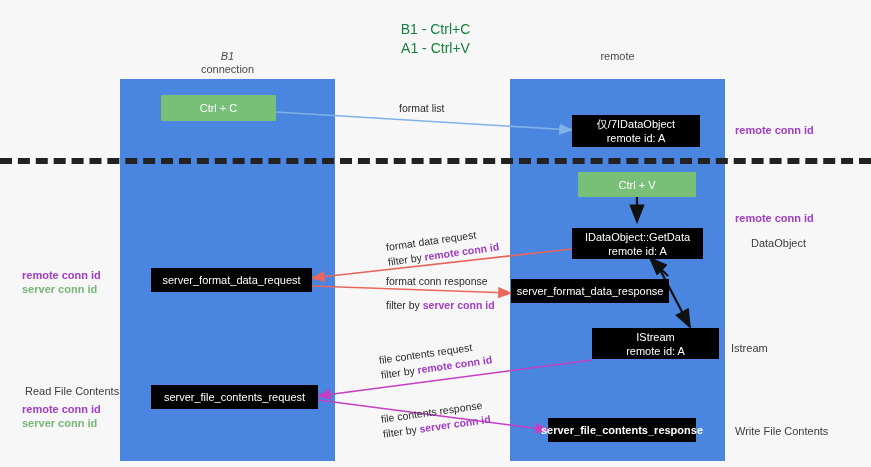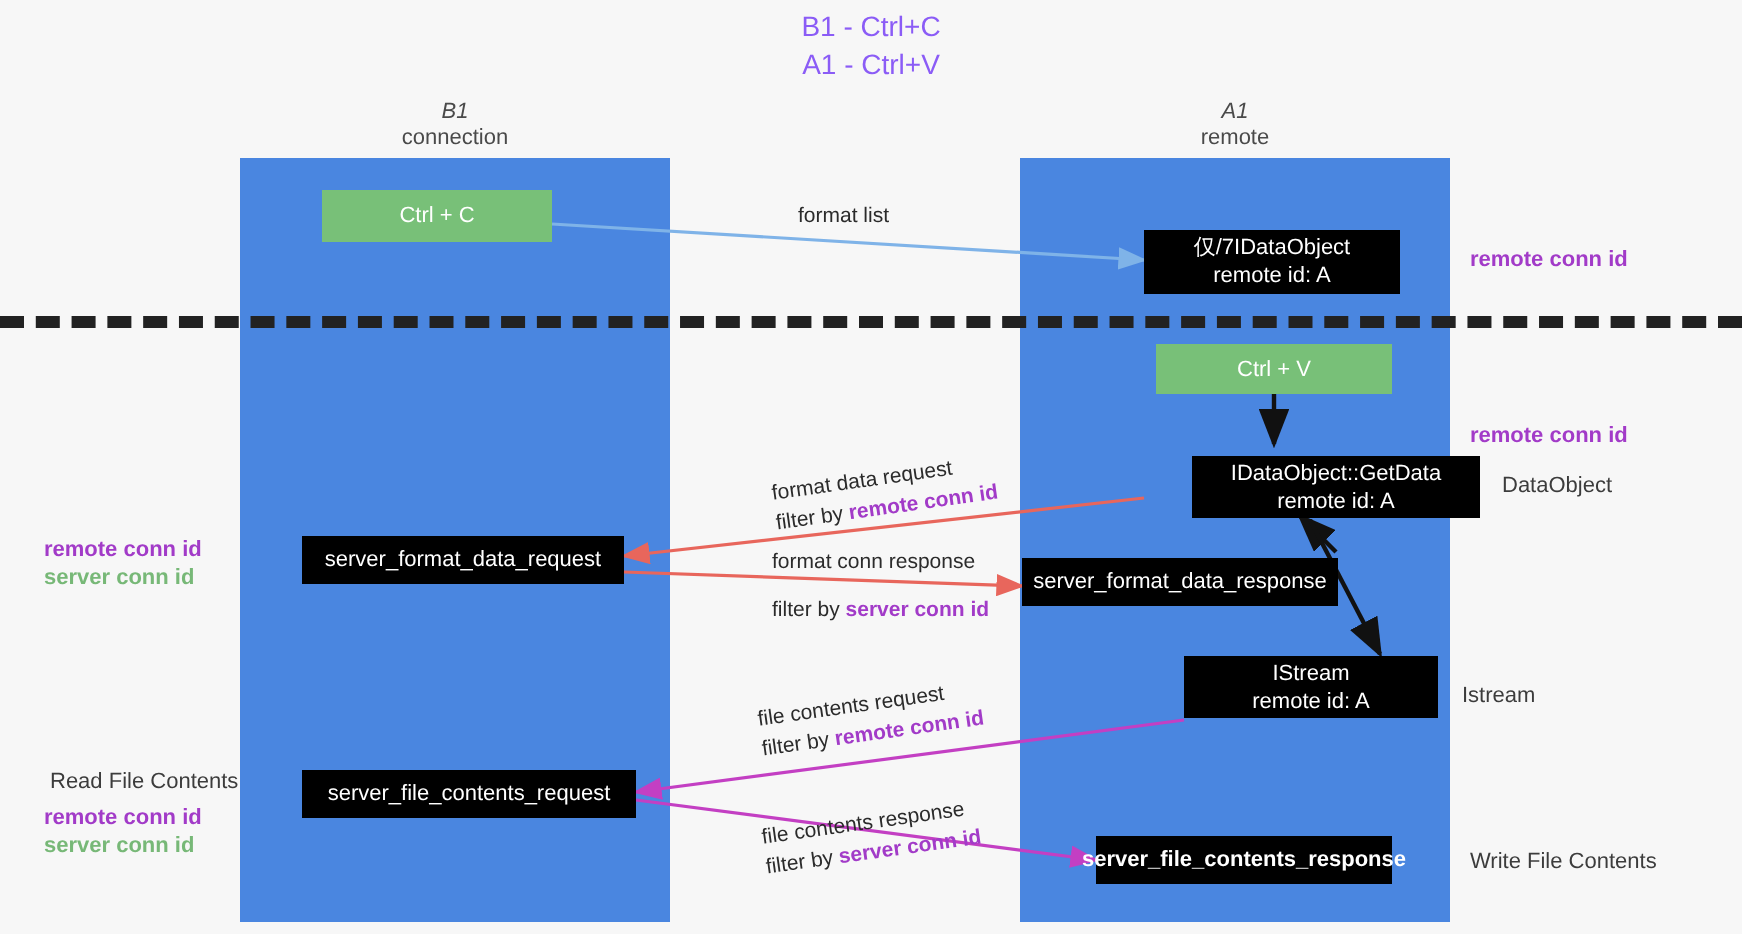--- a/index.html
+++ b/index.html
@@ -19,22 +19,22 @@
   
   .lane-head{
     position:absolute;text-align:center;color:#4a4a4a;
     font-size:11px;line-height:13px;
   }
   .lane-head .hl1{display:block;font-style:italic;}
   .lane-head .hl2{display:block;}
 
   
   #title{
-    position:absolute;left:0;top:4px;width:871px;text-align:center;
-    color:#8b5cf6;font-size:14px;line-height:19px;
+    position:absolute;left:0;top:20px;width:871px;text-align:center;
+    color:#15803d;font-size:14px;line-height:19px;
   }
   #title span{display:block;}
 
   
   .node{
     position:absolute;box-sizing:border-box;
     display:flex;flex-direction:column;align-items:center;justify-content:center;
     color:#ffffff;font-size:11px;line-height:14px;text-align:center;
   }
   .node.green{background:#78c078;}
@@ -70,21 +70,20 @@
   </div>
 
   <div class="lane lane-b1"></div>
   <div class="lane lane-a1"></div>
 
   <div class="lane-head" style="left:120px;top:50px;width:215px;">
     <span class="hl1">B1</span>
     <span class="hl2">connection</span>
   </div>
   <div class="lane-head" style="left:510px;top:50px;width:215px;">
-    <span class="hl1">A1</span>
     <span class="hl2">remote</span>
   </div>
 
   <svg class="edges">
     <defs>
       <marker id="ar-blue" markerWidth="9" markerHeight="7" refX="8" refY="3.5" orient="auto">
         <polygon points="0 0, 9 3.5, 0 7" fill="#7fb3e8"></polygon>
       </marker>
       <marker id="ar-red" markerWidth="9" markerHeight="7" refX="8" refY="3.5" orient="auto">
         <polygon points="0 0, 9 3.5, 0 7" fill="#e8665c"></polygon>
@@ -120,21 +119,21 @@
 
   <div class="node orange" style="left:572px;top:115px;width:128px;height:32px;">
     <span>仅/7IDataObject</span>
     <span class="l2">remote id: A</span>
   </div>
 
   <div class="node green" style="left:578px;top:172px;width:118px;height:25px;">
     <span>Ctrl + V</span>
   </div>
 
-  <div class="node orange" style="left:596px;top:228px;width:144px;height:31px;">
+  <div class="node orange" style="left:572px;top:228px;width:131px;height:31px;">
     <span>IDataObject::GetData</span>
     <span class="l2">remote id: A</span>
   </div>
 
   <div class="node orange" style="left:511px;top:279px;width:158px;height:24px;">
     <span>server_format_data_response</span>
   </div>
 
   <div class="node orange" style="left:151px;top:268px;width:161px;height:24px;">
     <span>server_format_data_request</span>

